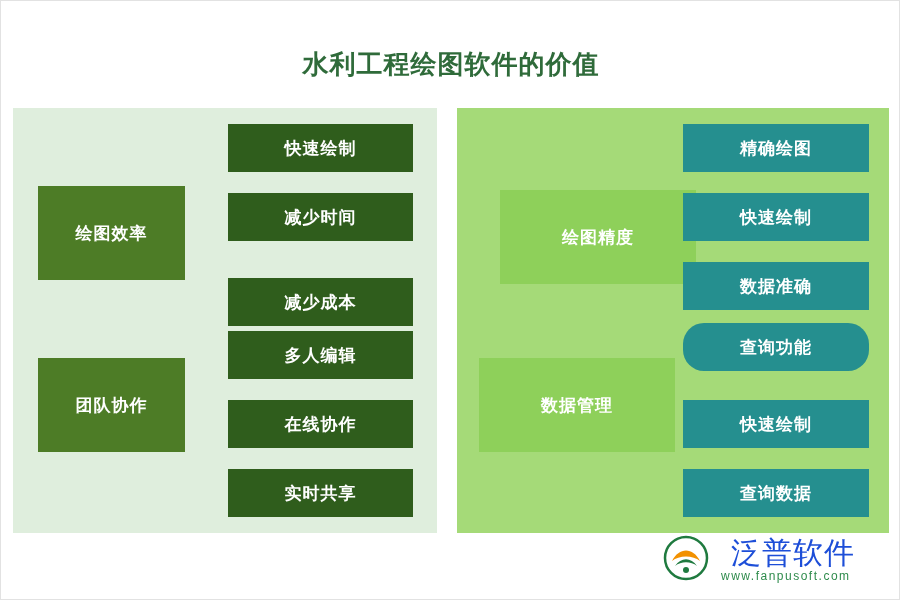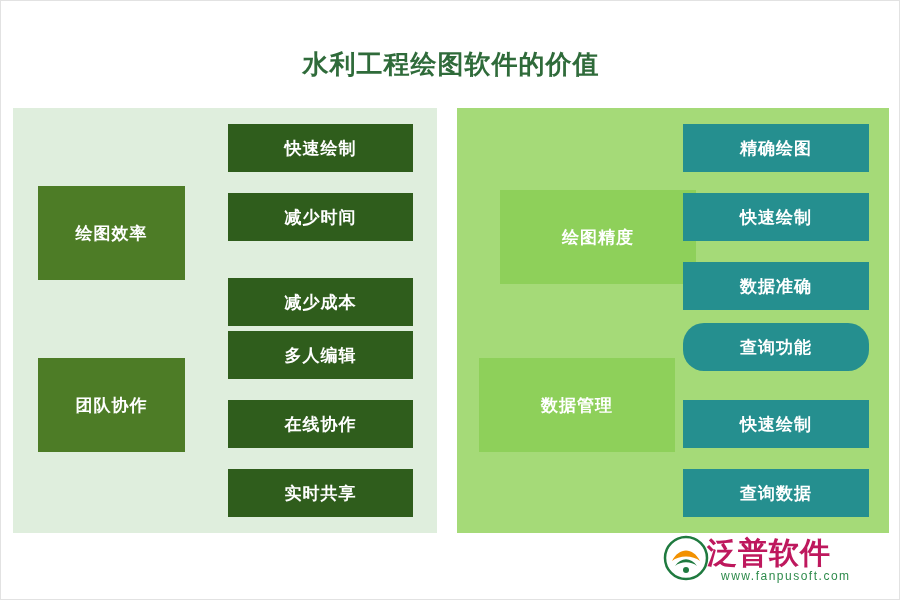--- a/index.html
+++ b/index.html
@@ -98,25 +98,25 @@
   }
   .logo-mark {
     position: absolute;
     left: 0;
     top: 2px;
     width: 46px;
     height: 46px;
   }
   .logo-text-cn {
     position: absolute;
-    left: 44px;
+    left: 68px;
     top: 0px;
     font-size: 30px;
-    font-weight: bold;
-    color: #be185d;
+    font-weight: normal;
+    color: #1d4ed8;
     letter-spacing: 1px;
     white-space: nowrap;
   }
   .logo-text-url {
     position: absolute;
     left: 58px;
     top: 36px;
     font-size: 12px;
     color: #2f8b4c;
     letter-spacing: 1.5px;

